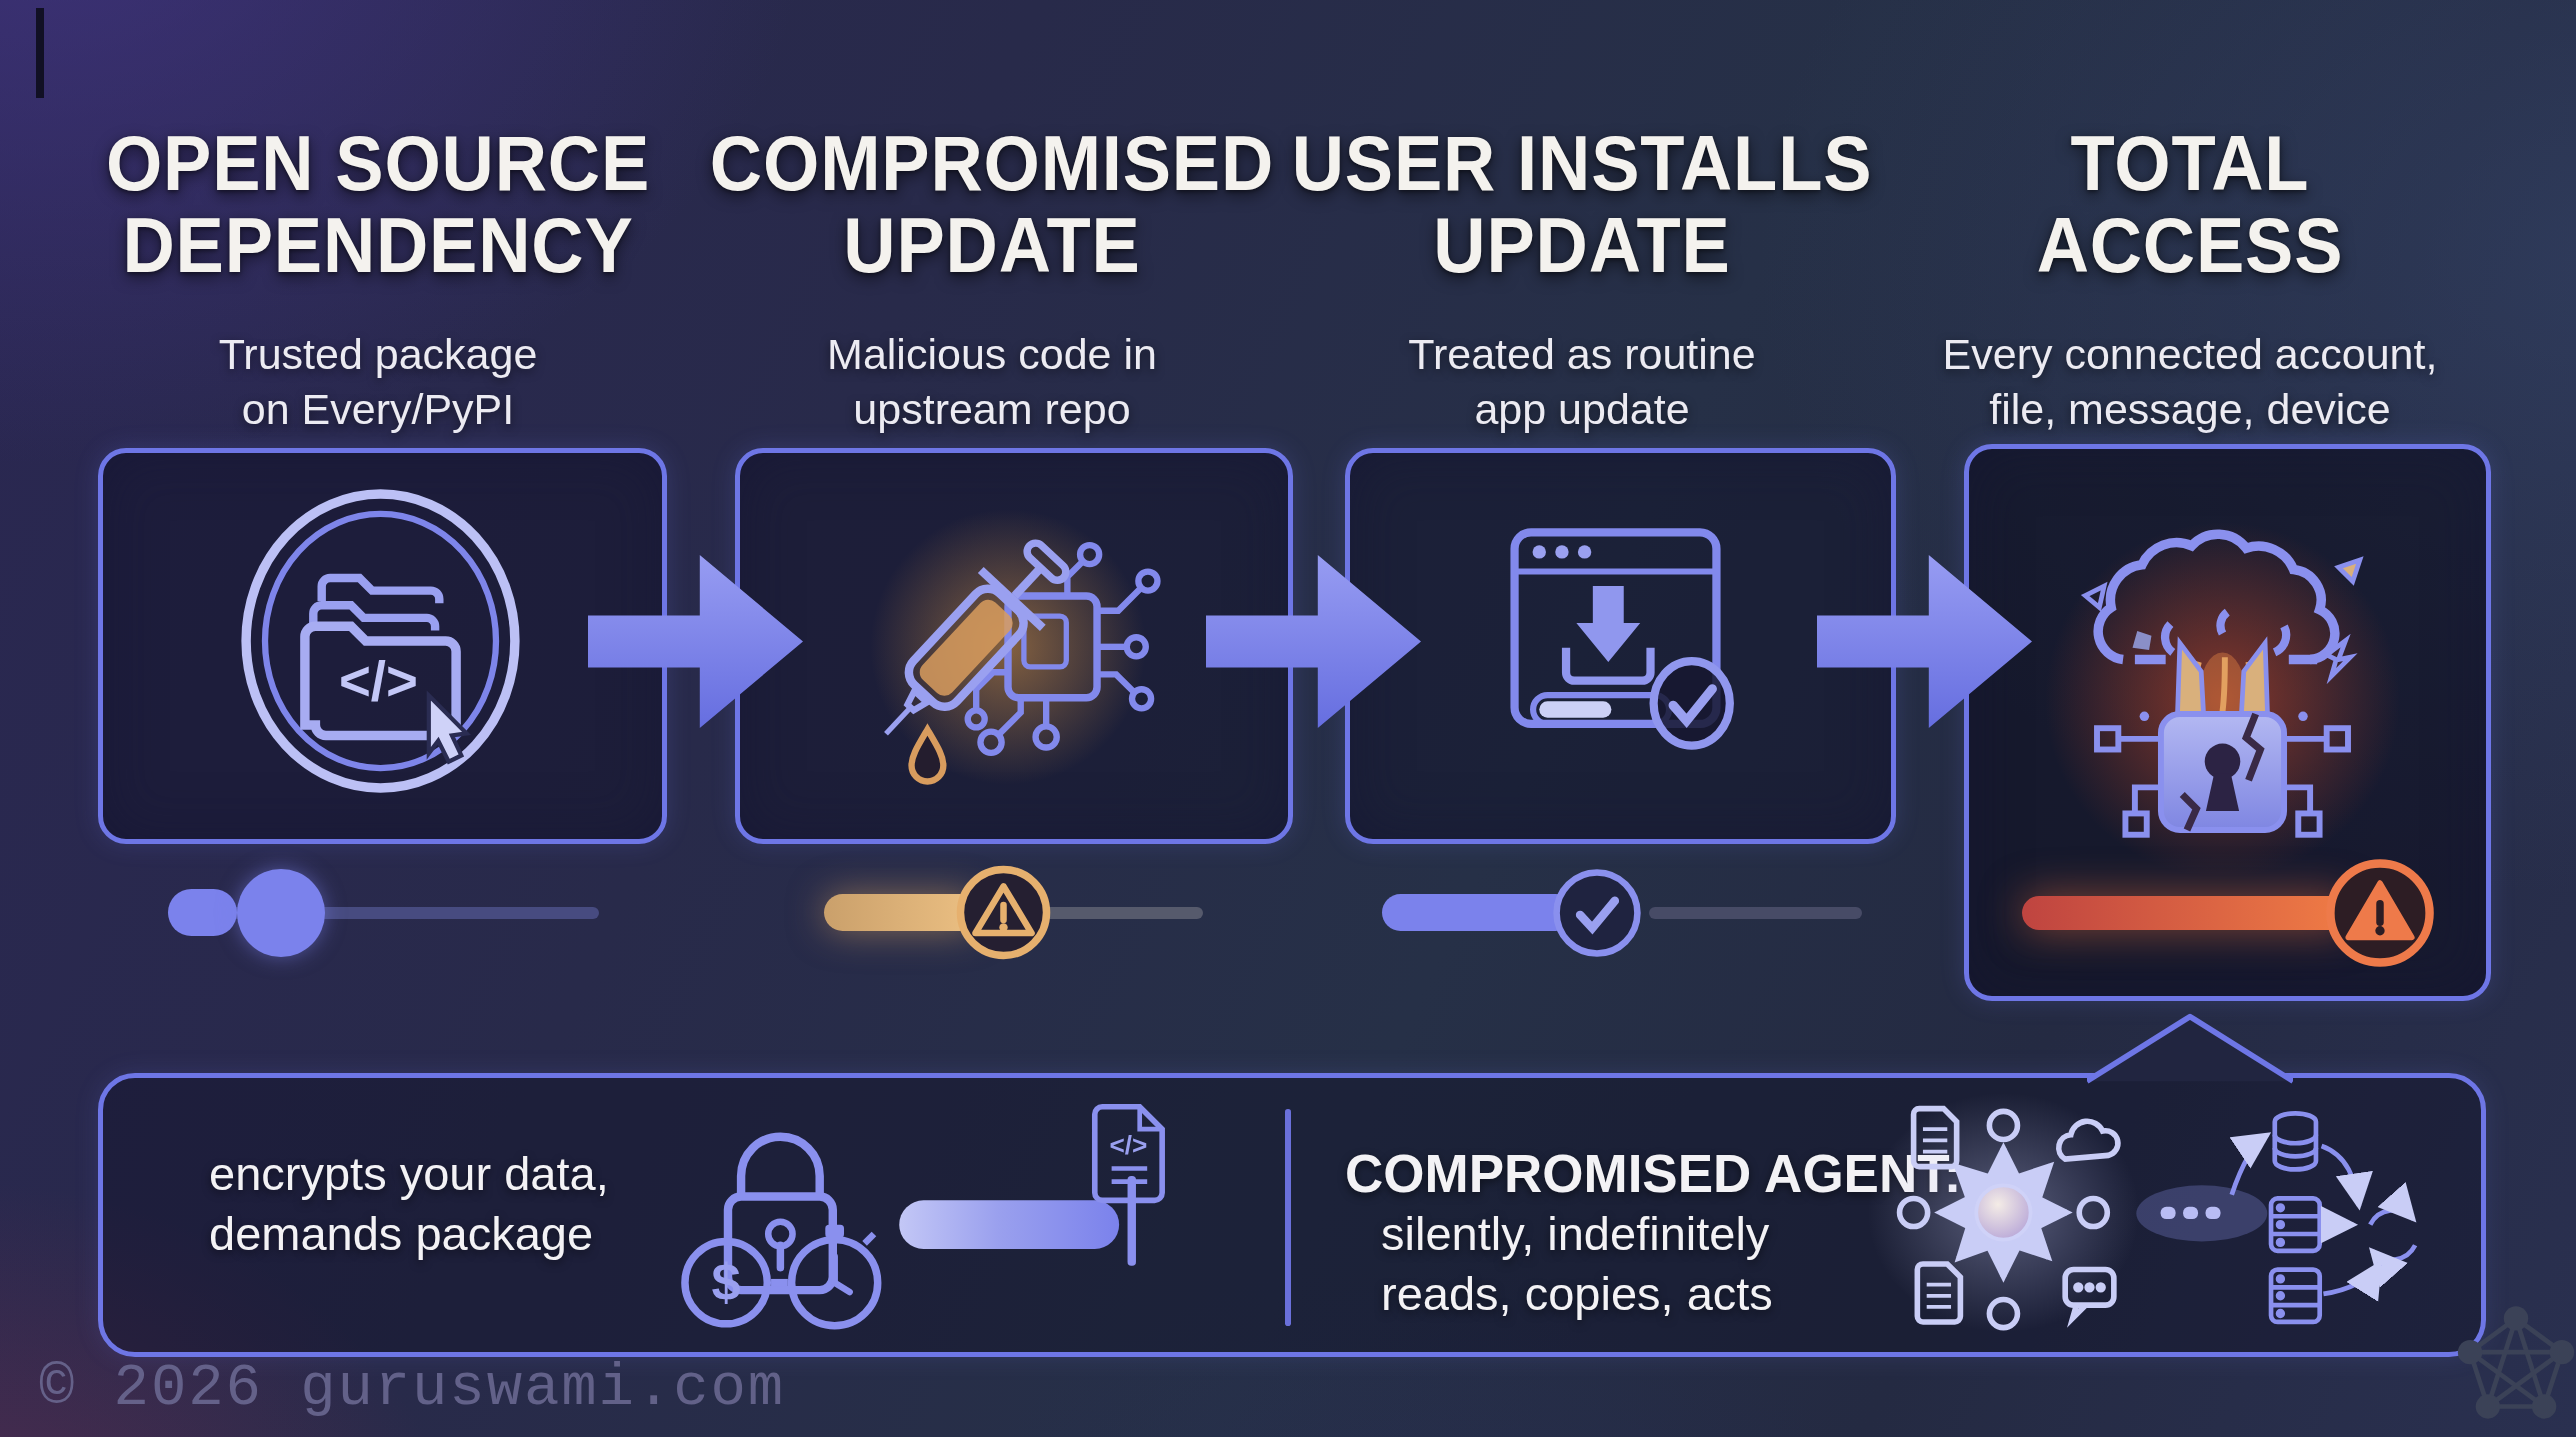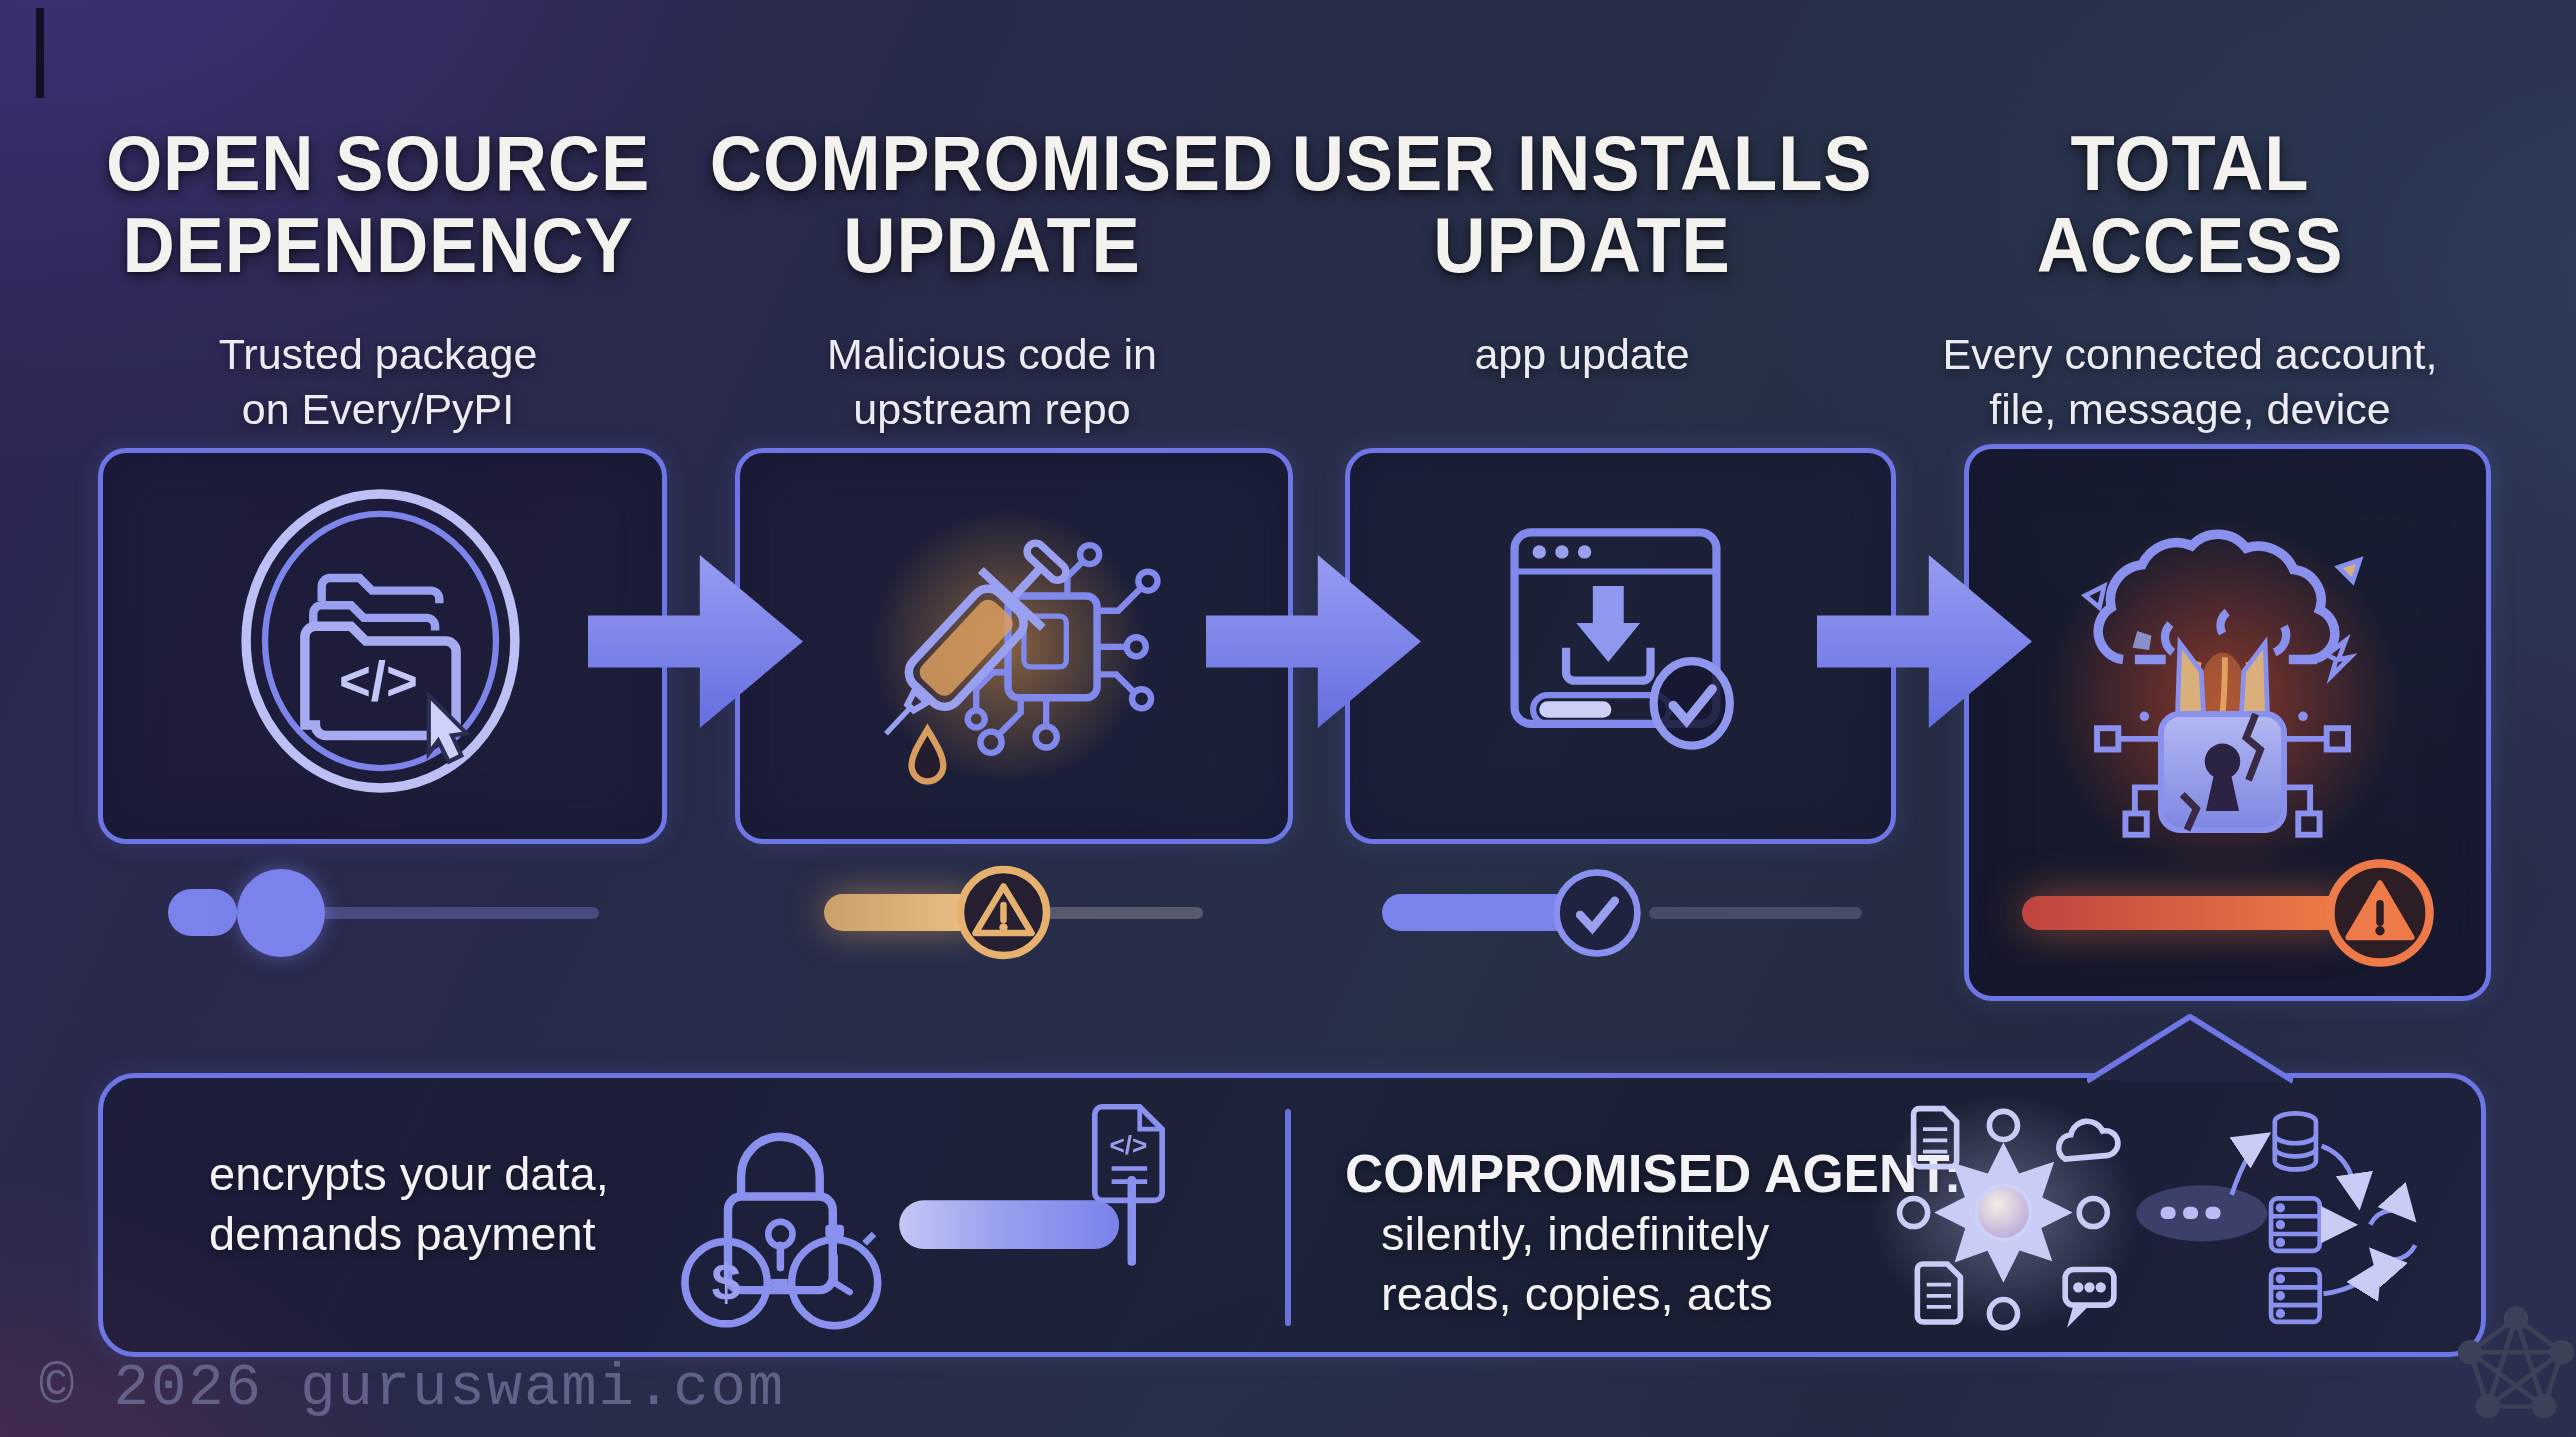--- a/index.html
+++ b/index.html
@@ -64,20 +64,21 @@
         <div>Malicious code in</div>
                    <div>upstream repo</div>
       </div>
   </div>
   <div class="hdr" style="left:1273px">
     <div class="t">
         <div>USER INSTALLS</div>
                    <div>UPDATE</div>
       </div>
     <div class="s">
+        <div>Treated as routine</div>
                    <div>app update</div>
       </div>
   </div>
   <div class="hdr" style="left:1881px">
     <div class="t">
         <div>TOTAL</div>
                    <div>ACCESS</div>
       </div>
     <div class="s">
         <div>Every connected account,</div>
@@ -224,21 +225,21 @@
 
   <div class="panel"></div>
   <svg style="position:absolute;left:2087px;top:1009px;z-index:4" width="206" height="75" viewBox="0 0 220 80">
     <path d="M0 77 L110 8 L220 77 Z" fill="#212540"></path>
     <path d="M0 77 L110 8 L220 77" fill="none" stroke="#6e76e6" stroke-width="6" stroke-linejoin="round"></path>
   </svg>
   <div class="divider"></div>
 
   <div class="ftext" style="left:173px;top:1144px">
     <div class="ln">encrypts your data,</div>
-    <div class="ln">demands payment</div>
+    <div class="ln">demands package</div>
   </div>
 
   <svg style="position:absolute;left:655px;top:1086px" width="524" height="267" viewBox="0 0 560 285">
     <defs>
       <linearGradient id="gPill" x1="0" y1="0" x2="1" y2="0">
         <stop offset="0%" stop-color="#c3c7f6"></stop>
           <stop offset="45%" stop-color="#9aa0ee"></stop>
           <stop offset="100%" stop-color="#7b82ec"></stop>
       </linearGradient>
     </defs>

